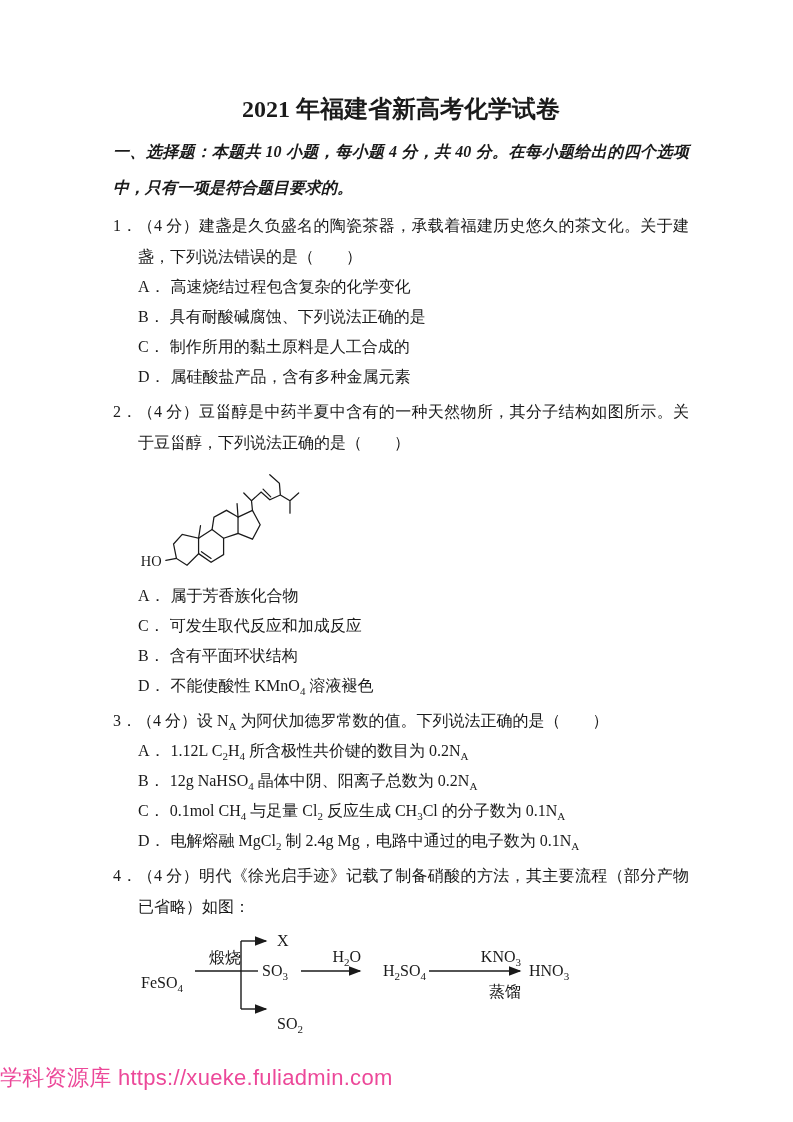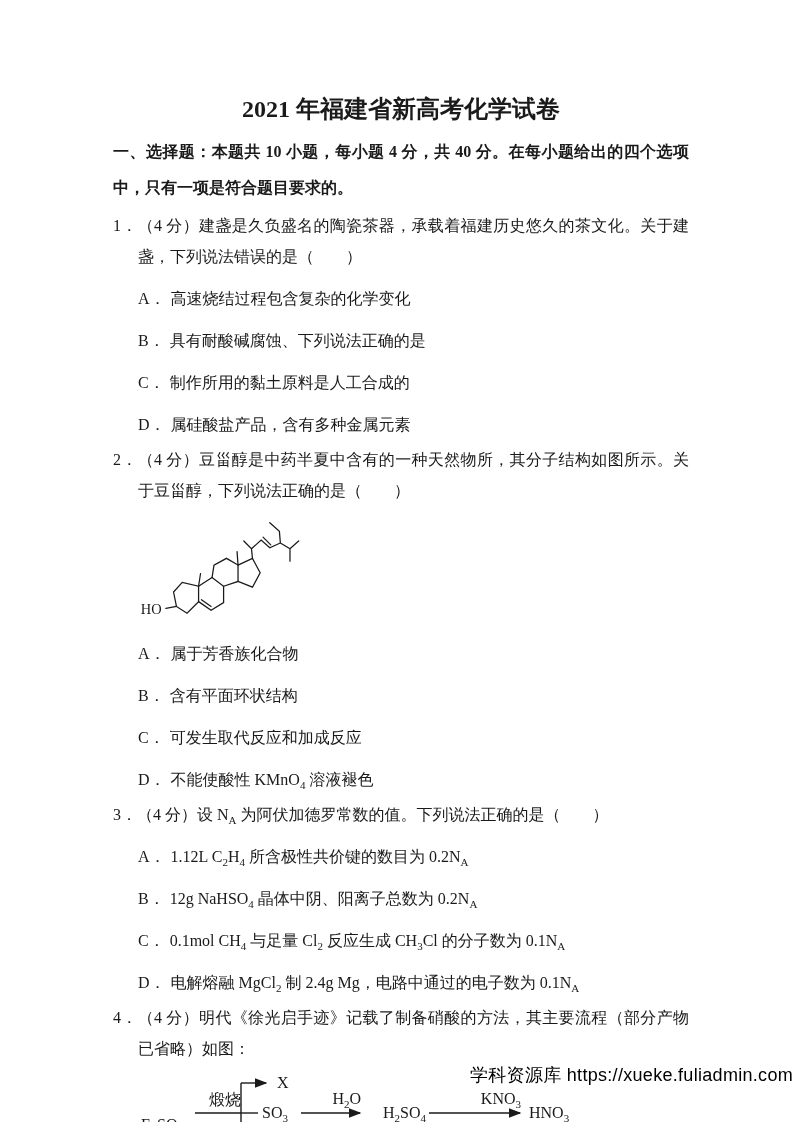--- a/index.html
+++ b/index.html
@@ -3,36 +3,36 @@
 <meta charset="utf-8">
 <style>
   html,body{margin:0;padding:0;}
   body{
     width:793px;height:1122px;background:#ffffff;position:relative;
     font-family:"Liberation Serif","DejaVu Serif",serif;color:#1a1a1a;
     overflow:hidden;
   }
   .doc{position:absolute;left:113px;top:96px;width:576px;}
   .title{font-size:24px;font-weight:bold;text-align:center;margin:0 0 12px;line-height:26px;}
-  .sec{font-weight:bold;font-size:16px;line-height:36px;text-align:justify;margin:0 0 4px;}
+  .sec{font-weight:bold;font-size:16px;line-height:36px;text-align:justify;margin:0 0 4px;font-style:italic;}
   .q{margin:0 0 4px;}
   .stem{font-size:16px;line-height:31px;text-align:justify;padding-left:25px;text-indent:-25px;margin:0;}
-  .opt{font-size:16px;line-height:30px;margin:12px 0 0 25px;white-space:nowrap;}
+  .opt{font-size:16px;line-height:30px;margin:0 0 0 25px;white-space:nowrap;}
   .opt .lab{margin-right:5px;}
   sub{font-size:11px;line-height:0;}
   .structure{height:118px;margin:3px 0 2px 24px;}
   .structure svg{display:block;}
   .flow{position:relative;width:440px;height:96px;margin:4px 0 0 28px;font-size:16px;}
   .flow svg{position:absolute;left:0;top:0;}
   .flow .lbl{position:absolute;white-space:nowrap;line-height:20px;}
   .flow .c{text-align:right;}
   .footer{
-    position:absolute;left:0;top:1063px;width:793px;text-align:right;
+    position:absolute;left:0;top:1063px;width:793px;text-align:left;
     font-family:"Liberation Sans","DejaVu Sans",sans-serif;
-    font-size:18px;color:#000000;letter-spacing:.3px;
+    font-size:22px;color:#ec4899;letter-spacing:.3px;
   }
 </style>
 </head>
 <body>
 
 <div class="doc">
 
   <h1 class="title">2021 年福建省新高考化学试卷</h1>
 
   <p class="sec">一、选择题：本题共 10 小题，每小题 4 分，共 40 分。在每小题给出的四个选项中，只有一项是符合题目要求的。</p>
@@ -69,22 +69,22 @@
 
           <path d="M120,51 L119,41 L111,33 M119,41 L129,32 L138,40 L149,35 L148,23 L138,14 M149,35 L159,41 L168,33 M159,41 L159,54"></path>
 
           <path d="M131,29 L139,37"></path>
         </g>
         <text x="4" y="109" font-size="15" fill="#1a1a1a">HO</text>
       </svg>
     </div>
 
     <div class="opt"><span class="lab">A．</span><span>属于芳香族化合物</span></div>
+    <div class="opt"><span class="lab">C．</span><span>可发生取代反应和加成反应</span></div>
     <div class="opt"><span class="lab">B．</span><span>含有平面环状结构</span></div>
-    <div class="opt"><span class="lab">C．</span><span>可发生取代反应和加成反应</span></div>
     <div class="opt"><span class="lab">D．</span><span>不能使酸性 KMnO<sub>4</sub> 溶液褪色</span></div>
   </div>
 
   <div class="q">
     <p class="stem">3．（4 分）设 N<sub>A</sub> 为阿伏加德罗常数的值。下列说法正确的是（　　）</p>
     <div class="opt"><span class="lab">A．</span><span>1.12L C<sub>2</sub>H<sub>4</sub> 所含极性共价键的数目为 0.2N<sub>A</sub></span></div>
     <div class="opt"><span class="lab">B．</span><span>12g NaHSO<sub>4</sub> 晶体中阴、阳离子总数为 0.2N<sub>A</sub></span></div>
     <div class="opt"><span class="lab">C．</span><span>0.1mol CH<sub>4</sub> 与足量 Cl<sub>2</sub> 反应生成 CH<sub>3</sub>Cl 的分子数为 0.1N<sub>A</sub></span></div>
     <div class="opt"><span class="lab">D．</span><span>电解熔融 MgCl<sub>2</sub> 制 2.4g Mg，电路中通过的电子数为 0.1N<sub>A</sub></span></div>
   </div>

